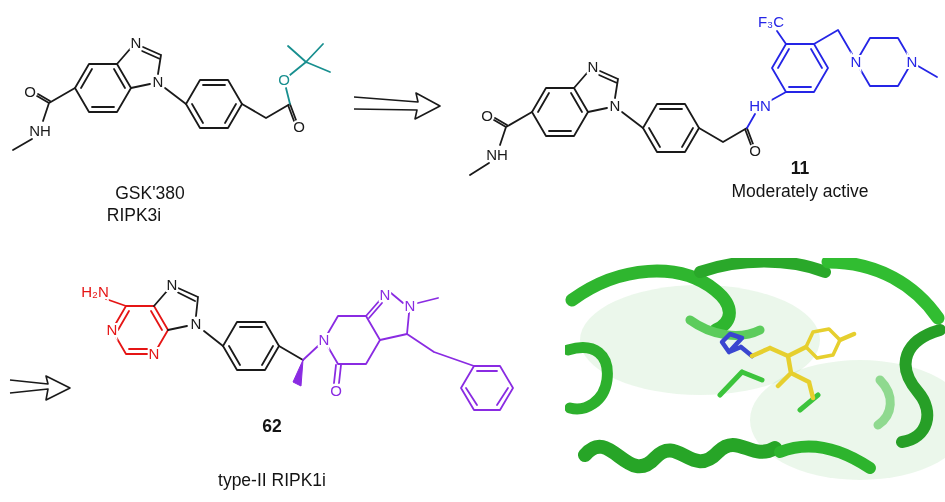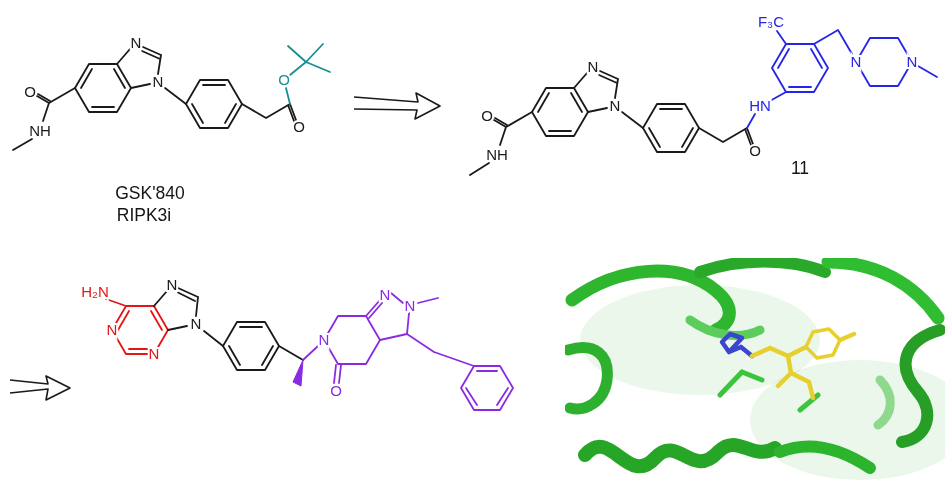--- a/index.html
+++ b/index.html
@@ -1,20 +1,20 @@
 <!DOCTYPE html>
 <html><head>
 <meta charset="utf-8">
 <style>
   html,body{margin:0;padding:0;background:#fff;}
   .page{position:relative;width:945px;height:502px;background:#fff;overflow:hidden;
         font-family:"Liberation Sans",sans-serif;}
   .page svg{position:absolute;left:0;top:0;}
   .caption{position:absolute;text-align:center;color:#141414;font-size:17.5px;line-height:1.2;}
-  .bold{font-weight:normal;}
+  .bold{font-weight:bold;}
   
   .bond{stroke:#1a1a1a;stroke-width:1.8;fill:none;stroke-linecap:round;stroke-linejoin:round;}
   .bond.teal{stroke:#188f8f;}
   .bond.blue{stroke:#2525e6;}
   .bond.red{stroke:#e51515;}
   .bond.purple{stroke:#8a2be2;}
   .wedge{fill:#8a2be2;stroke:#8a2be2;stroke-width:1;}
   
   .atom{font-family:"Liberation Sans",sans-serif;font-size:15px;fill:#1a1a1a;
         text-anchor:middle;paint-order:stroke;stroke:#ffffff;stroke-width:4px;}
@@ -130,19 +130,22 @@
     <path class="rib" stroke="#5ccc5c" stroke-width="9" d="M690,320 C712,336 740,340 760,330"></path>
     <path class="rib" stroke="#8fd98f" stroke-width="9" d="M880,380 C895,395 893,415 878,425"></path>
     <path class="rib" stroke="#3cc43c" stroke-width="5" d="M720,395 L742,372 M742,372 L762,380 M800,410 L818,395"></path>
 
     <path class="rib" stroke="#3a46d0" stroke-width="4.5" d="M752,356 L741,347 M741,347 L729,352 M729,352 L722,342 L730,334 L742,338 Z"></path>
     <path class="rib" stroke="#e6cf2e" stroke-width="4.5" d="M752,356 L770,348 M770,348 L788,356 M788,356 L806,347 M788,356 L791,373 M791,373 L778,386 M791,373 L809,382 M809,382 L813,398 M840,340 L854,334"></path>
     <path class="rib" stroke="#e6cf2e" stroke-width="3.5" d="M806,347 L813,332 L829,329 L840,340 L833,355 L817,358 Z"></path>
   </g>
 </svg>
 
-<div class="caption" style="left:50px;top:183px;width:200px">GSK'840</div>
-<div class="caption" style="left:44px;top:205px;width:200px">RIPK3i</div>
+<div class="caption" style="left:50px;top:183px;width:200px">GSK'380</div>
+<div class="caption" style="left:34px;top:205px;width:200px">RIPK3i</div>
 
 <div class="caption bold" style="left:700px;top:158px;width:200px">11</div>
+<div class="caption" style="left:690px;top:181px;width:220px">Moderately active</div>
 
+<div class="caption bold" style="left:172px;top:416px;width:200px">62</div>
+<div class="caption" style="left:172px;top:470px;width:200px">type-II RIPK1i</div>
 
 </div>
 
 </body></html>

